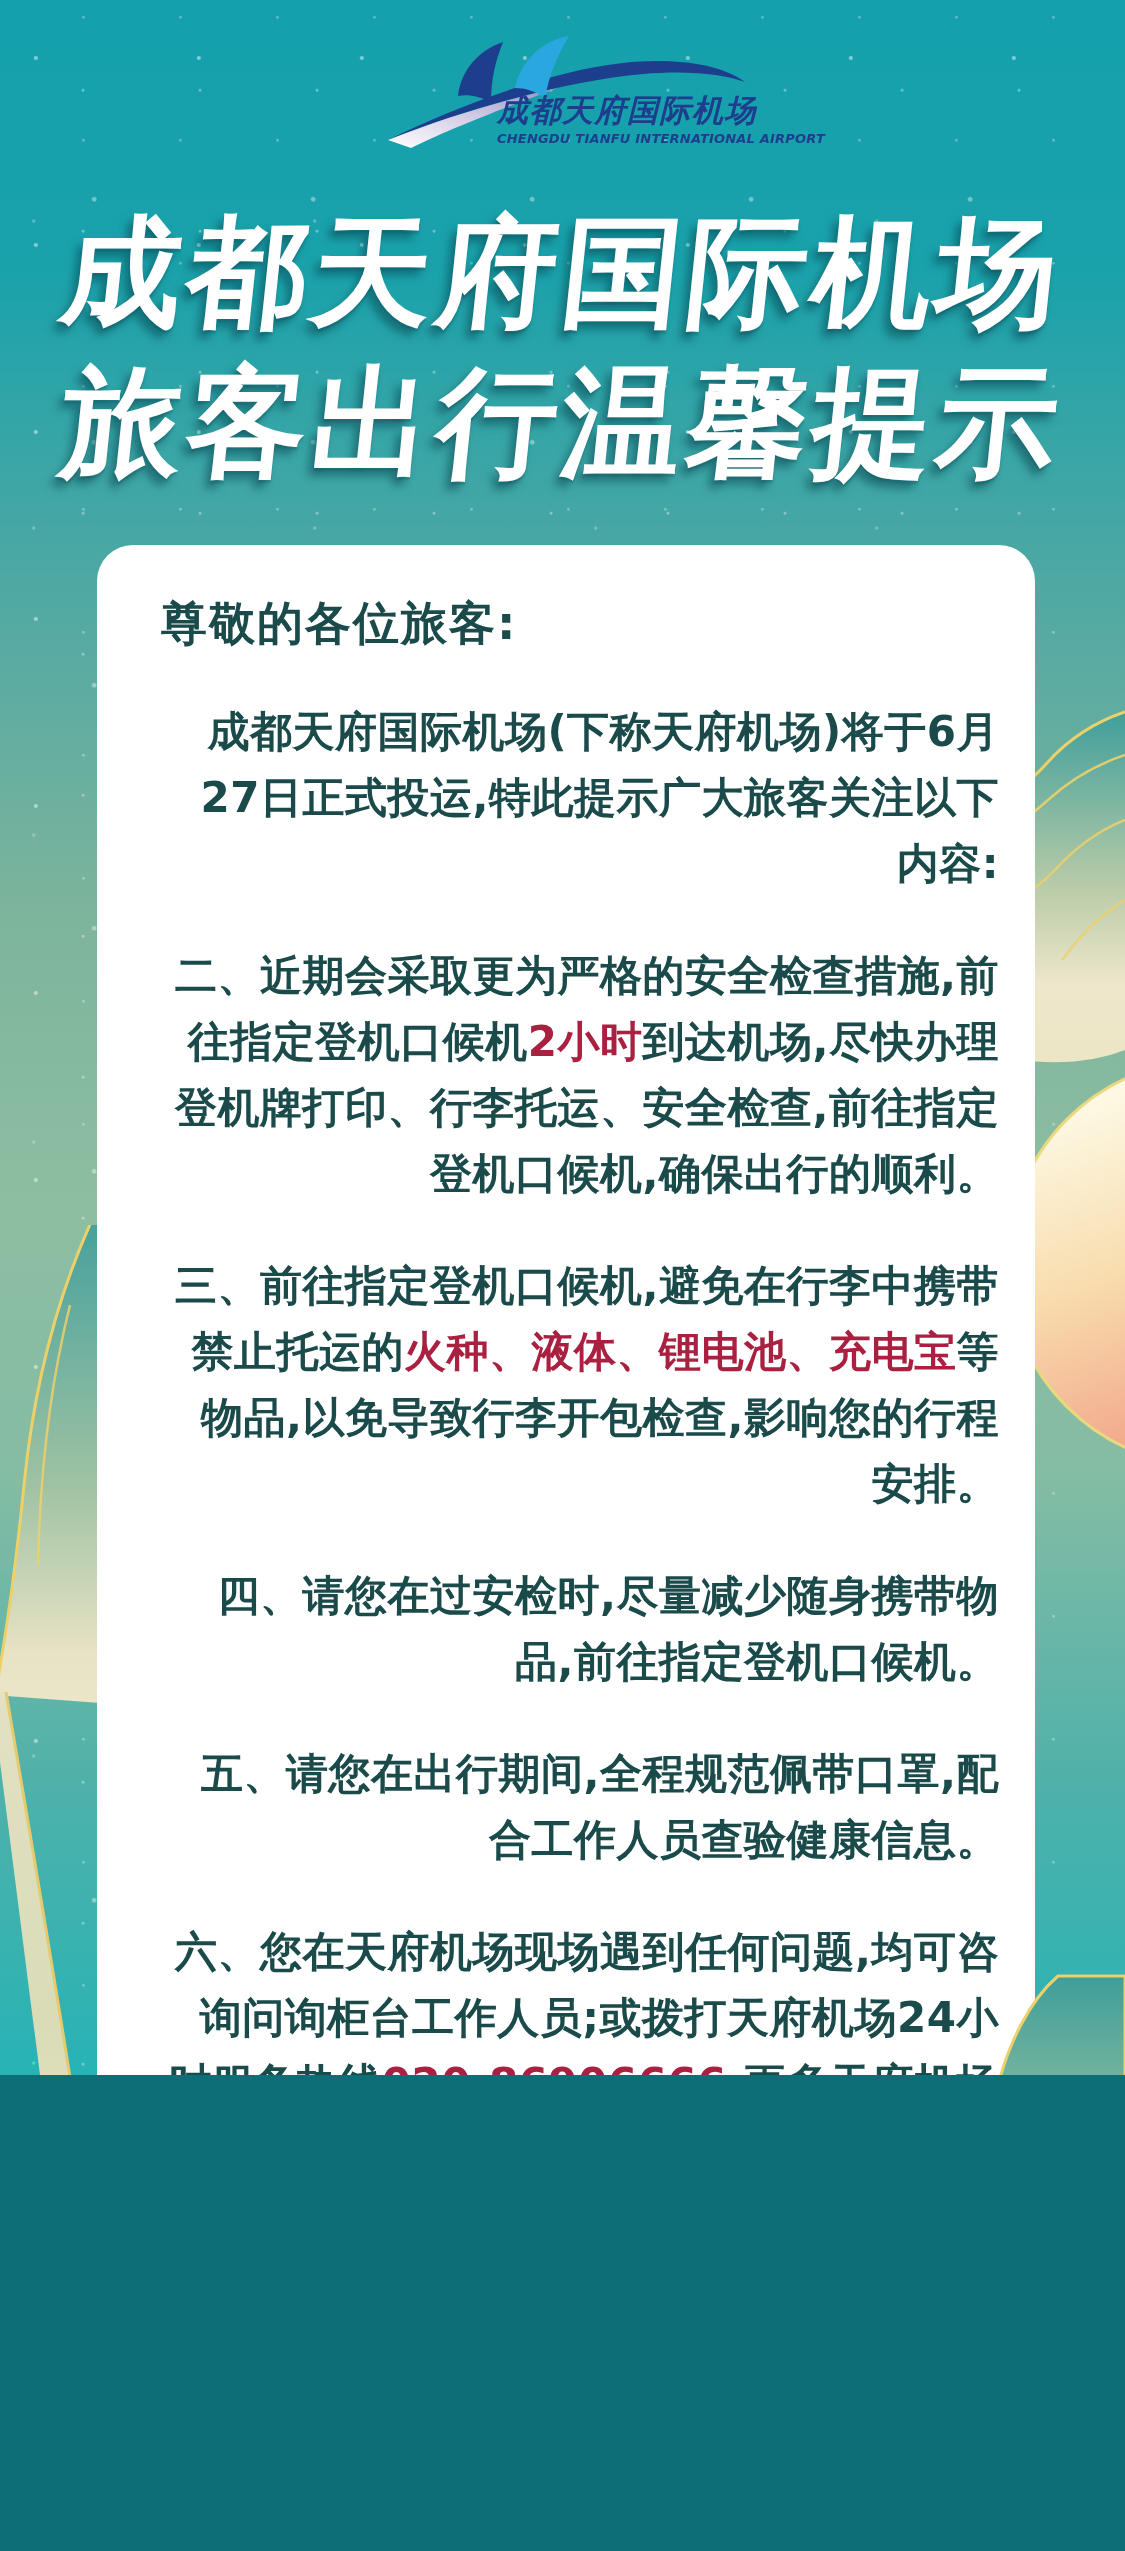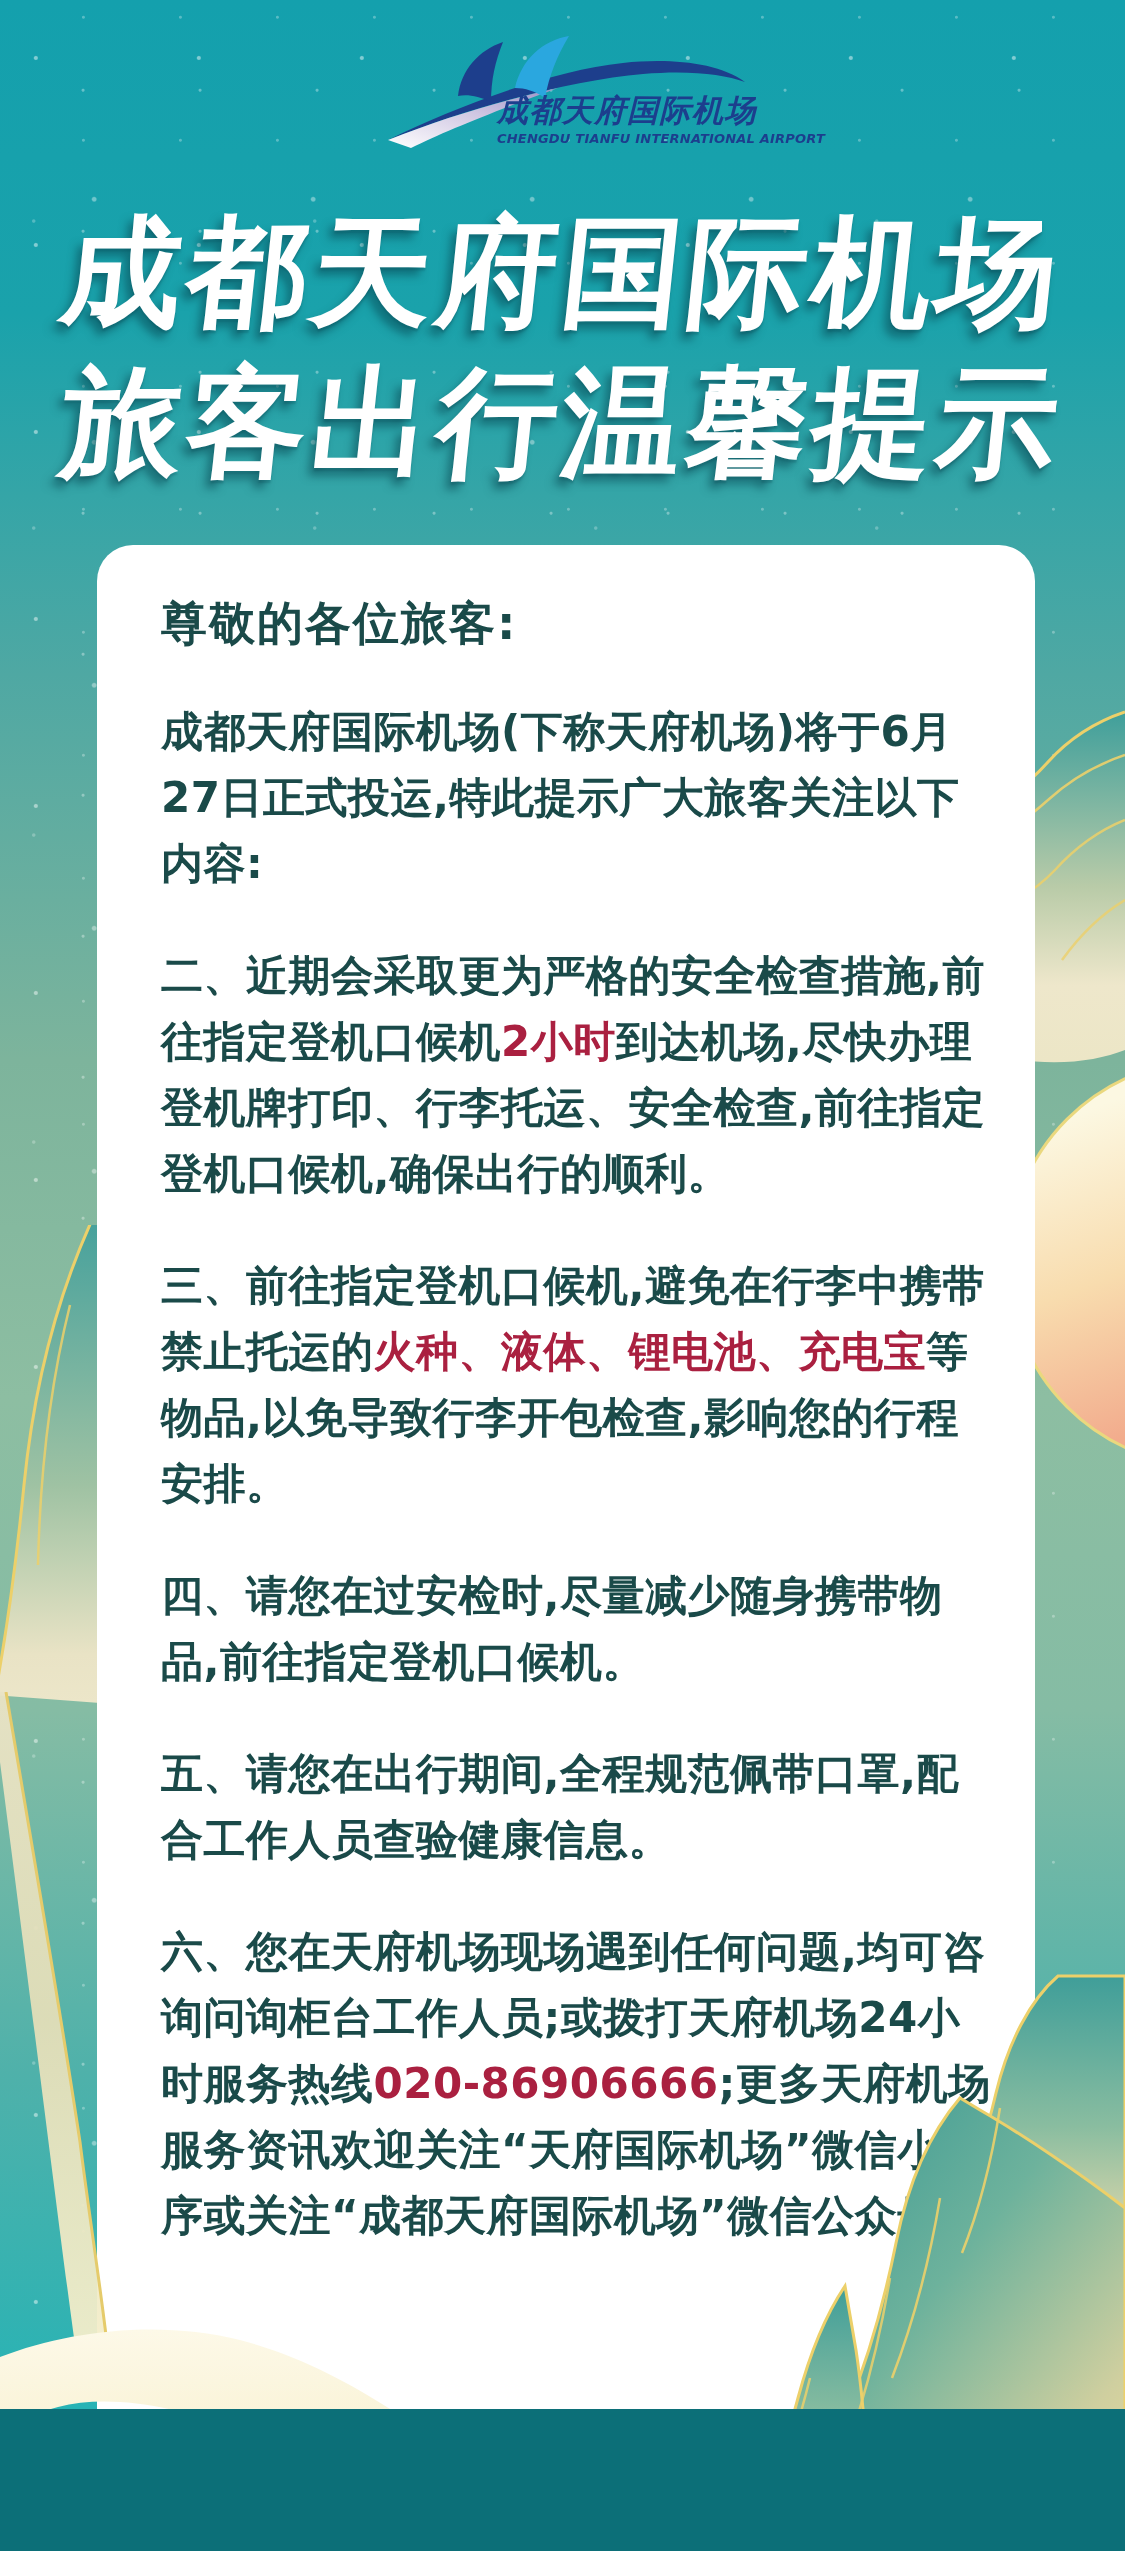--- a/index.html
+++ b/index.html
@@ -1,17 +1,17 @@
 <!DOCTYPE html>
 <html><head>
 <meta charset="utf-8">
 <style>
   html,body { margin:0; padding:0; background:#0c6f78; }
   .page {
-    position:relative; width:1125px; height:2409px; overflow:hidden;
+    position:relative; width:1125px; height:2075px; overflow:hidden;
     font-family:"DejaVu Sans","Liberation Sans",sans-serif;
   }
   .bg {
     position:absolute; inset:0; z-index:0;
     background:linear-gradient(180deg,
       #14a0ad 0%, #1aa2ab 13%, #4fa8a3 28%, #7db49c 44%,
       #8dbea2 58%, #85bca4 71%, #4fb1aa 86%, #27b3b5 100%);
   }
   .speckles {
     position:absolute; inset:0; z-index:1; pointer-events:none; opacity:.85;
@@ -51,21 +51,21 @@
   .title.l1 { top:213px; }
   .title.l2 { top:363px; }
   
   .card {
     position:absolute; left:97px; top:545px; width:938px; height:1935px; z-index:3;
     background:#ffffff; border-radius:36px; box-sizing:border-box;
     padding:48px 36px 0 64px; color:#1a4a49; overflow:hidden;
   }
   .card p { margin:0; font-weight:bold; overflow-wrap:break-word; }
   .salutation { font-size:46px; line-height:60px; letter-spacing:2px; }
-  .para { font-size:42px; line-height:66px; margin-top:46px !important; letter-spacing:.5px; }
+  .para { font-size:42px; line-height:66px; margin-top:46px !important; letter-spacing:.5px;text-align:right; }
   .red { color:#aa2040; }
   
   .h-left   { position:absolute; left:0; top:1692px; width:122px; height:660px; z-index:5; }
   .m-bottom { position:absolute; left:640px; top:1948px; width:485px; height:603px; z-index:5; }
   .cloud    { position:absolute; left:0; top:2312px; width:705px; height:225px; z-index:6; }
 </style>
 </head>
 <body>
 
 <div class="page">

